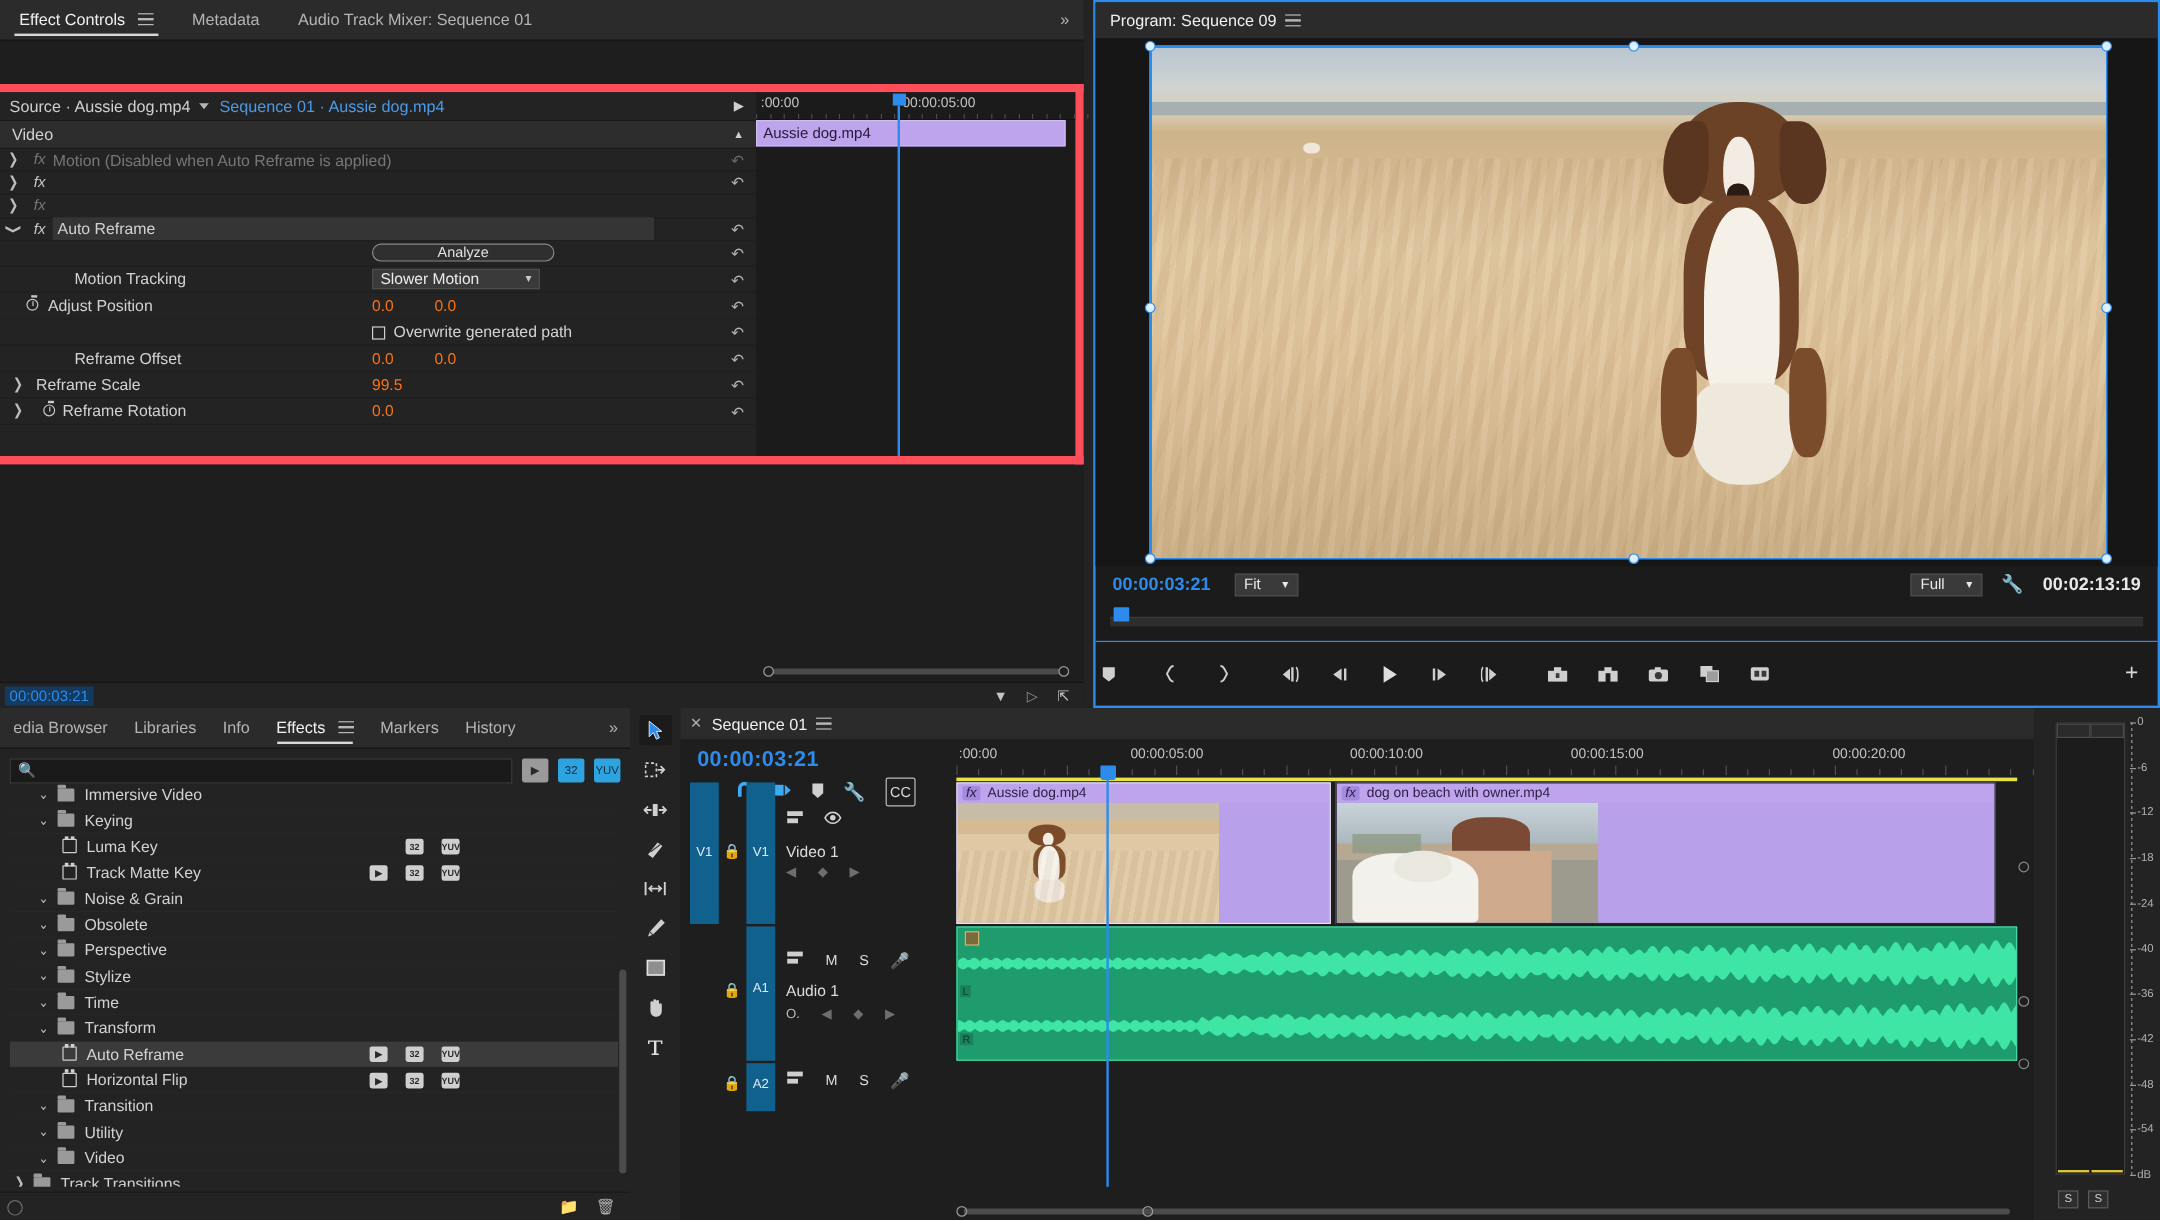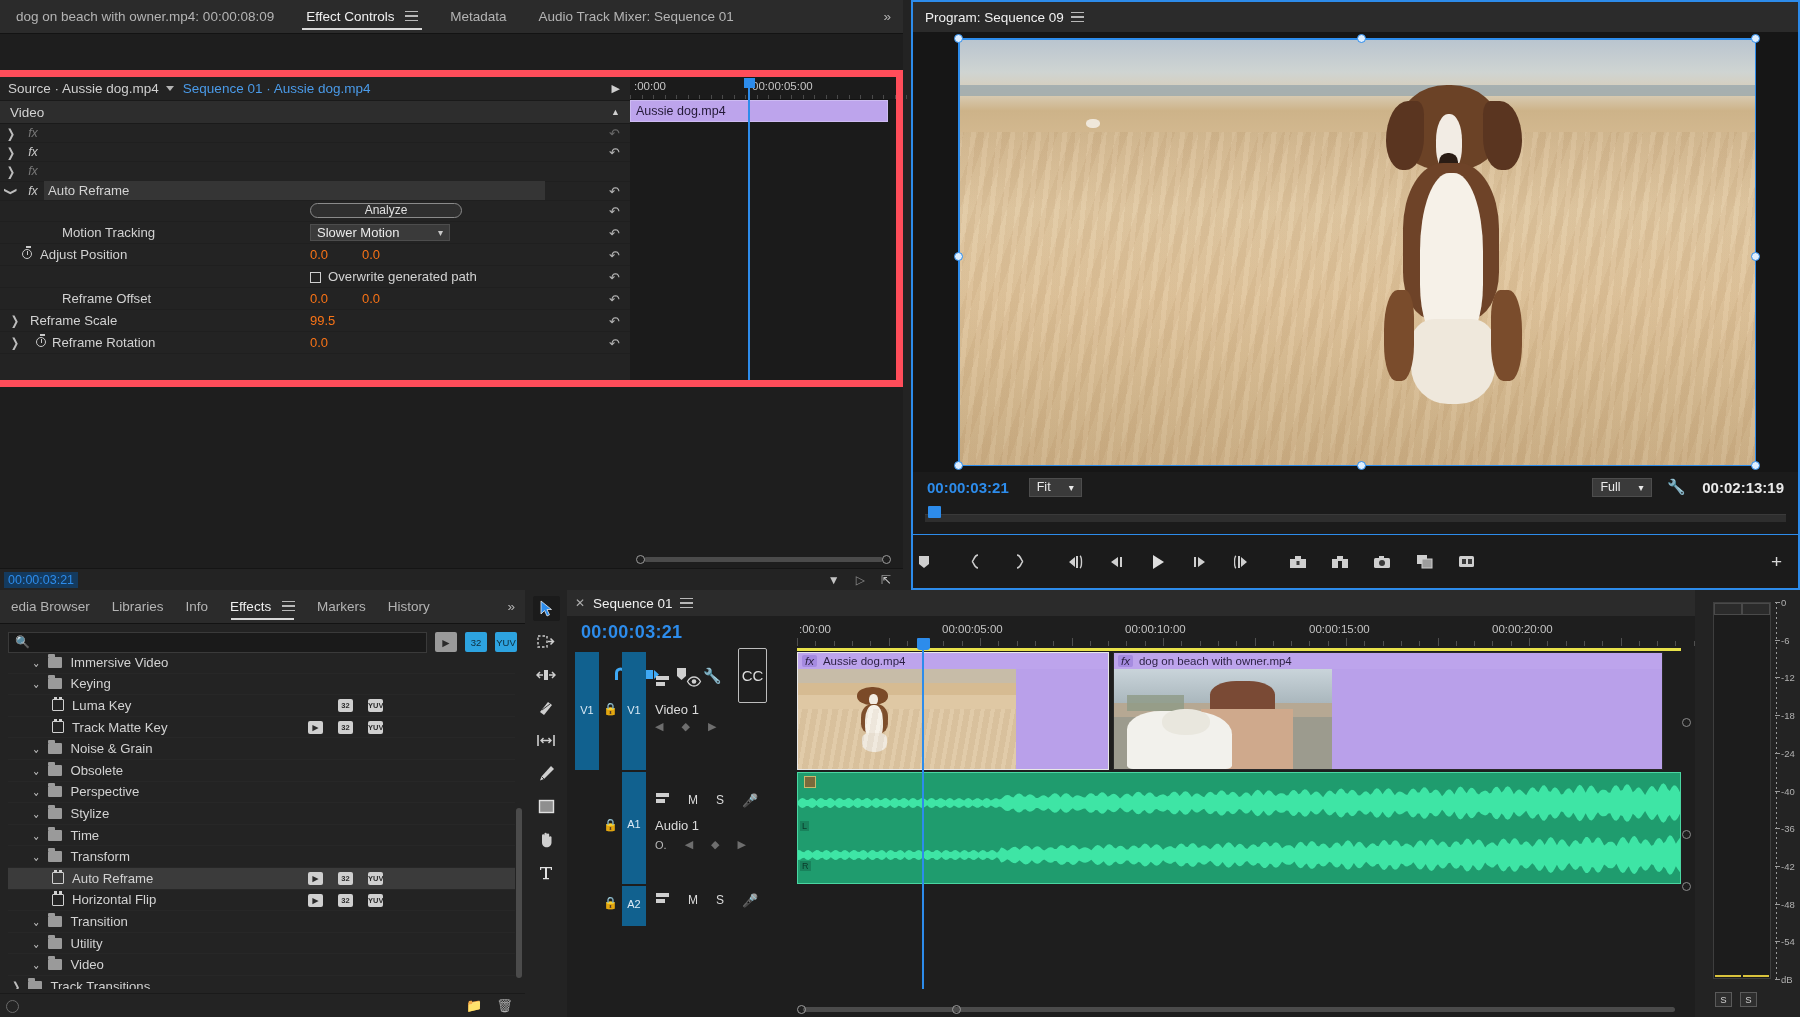--- a/index.html
+++ b/index.html
@@ -144,21 +144,20 @@
   .tinydots{position:absolute;left:1px;top:0;bottom:0;width:1px;
     background:repeating-linear-gradient(#9a9a9a 0 2px,transparent 2px 5px);}
   .statusdot{position:absolute;left:6px;bottom:4px;width:13px;height:13px;border-radius:50%;border:1.5px solid #6a6a6a;}
 </style>
 </head>
 <body>
 
 <div class="app">
 
   <div class="tabbar" style="width:903px;">
-    <div class="tab"><span>dog on beach with owner.mp4: 00:00:08:09</span></div>
     <div class="tab active">
       <span>Effect Controls</span>
       <span class="burger"><i></i><i></i><i></i></span>
     </div>
     <div class="tab"><span>Metadata</span></div>
     <div class="tab"><span>Audio Track Mixer: Sequence 01</span></div>
     <div class="spacer"></div>
     <div class="tab" style="padding-right:12px"><span>»</span></div>
   </div>
 
@@ -179,20 +178,21 @@
 
         <div class="ec-videohdr">
           <span>Video</span>
           <span class="spacer"></span>
           <span style="font-size:9px;color:#cfcfcf;margin-right:10px">▲</span>
         </div>
 
         <div class="prow dim">
           <span class="tw"><span class="arw">❯</span></span>
           <span class="fx">fx</span>
+          <span class="nm">Motion  (Disabled when Auto Reframe is applied)</span>
           <span class="reset dim">↶</span>
         </div>
 
         <div class="prow">
           <span class="tw"><span class="arw">❯</span></span>
           <span class="fx">fx</span>
           <span class="reset">↶</span>
         </div>
 
         <div class="prow dim">
@@ -699,30 +699,30 @@
         <span>
           <svg width="16" height="15" viewBox="0 0 16 15">
               <rect x="1" y="3" width="8" height="9" fill="#3fa9f5"></rect>
               <path d="M10 3 l5 4.5 l-5 4.5z" fill="#3fa9f5"></path>
             </svg></span>
         <span>
           <svg width="11" height="14" viewBox="0 0 11 14">
               <path d="M1 1h9v8l-4.5 4L1 9z" fill="#cfcfcf"></path>
             </svg></span>
         <span style="font-size:15px;color:#d0d0d0">🔧</span>
-        <span style="border:1.3px solid #bdbdbd;border-radius:2px;font-size:15px;padding:18px 3px;color:#dcdcdc">CC</span>
+        <span style="border:1.3px solid #bdbdbd;border-radius:2px;font-size:12px;padding:4px 3px;color:#dcdcdc">CC</span>
       </div>
       <div style="position:absolute;left:62px;top:84px;font-size:11px;color:#b0b0b0">V2</div>
 
       <div class="tl-ruler">
         <span style="left:2px">:00:00</span>
         <span style="left:145px">00:00:05:00</span>
         <span style="left:328px">00:00:10:00</span>
         <span style="left:512px">00:00:15:00</span>
-        <span style="left:695px">00:00:20:00</span>
+        <span style="left:730px">00:00:20:00</span>
         <div id="tlTicks" style="position:absolute;left:0;right:0;bottom:0;height:7px">
             <i style="left: 0px; height: 8px;"></i>
             <i style="left: 18.3px; height: 5px;"></i>
             <i style="left: 36.6px; height: 5px;"></i>
             <i style="left: 54.9px; height: 5px;"></i>
             <i style="left: 73.2px; height: 5px;"></i>
             <i style="left: 91.5px; height: 8px;"></i>
             <i style="left: 109.8px; height: 5px;"></i>
             <i style="left: 128.1px; height: 5px;"></i>
             <i style="left: 146.4px; height: 5px;"></i>

